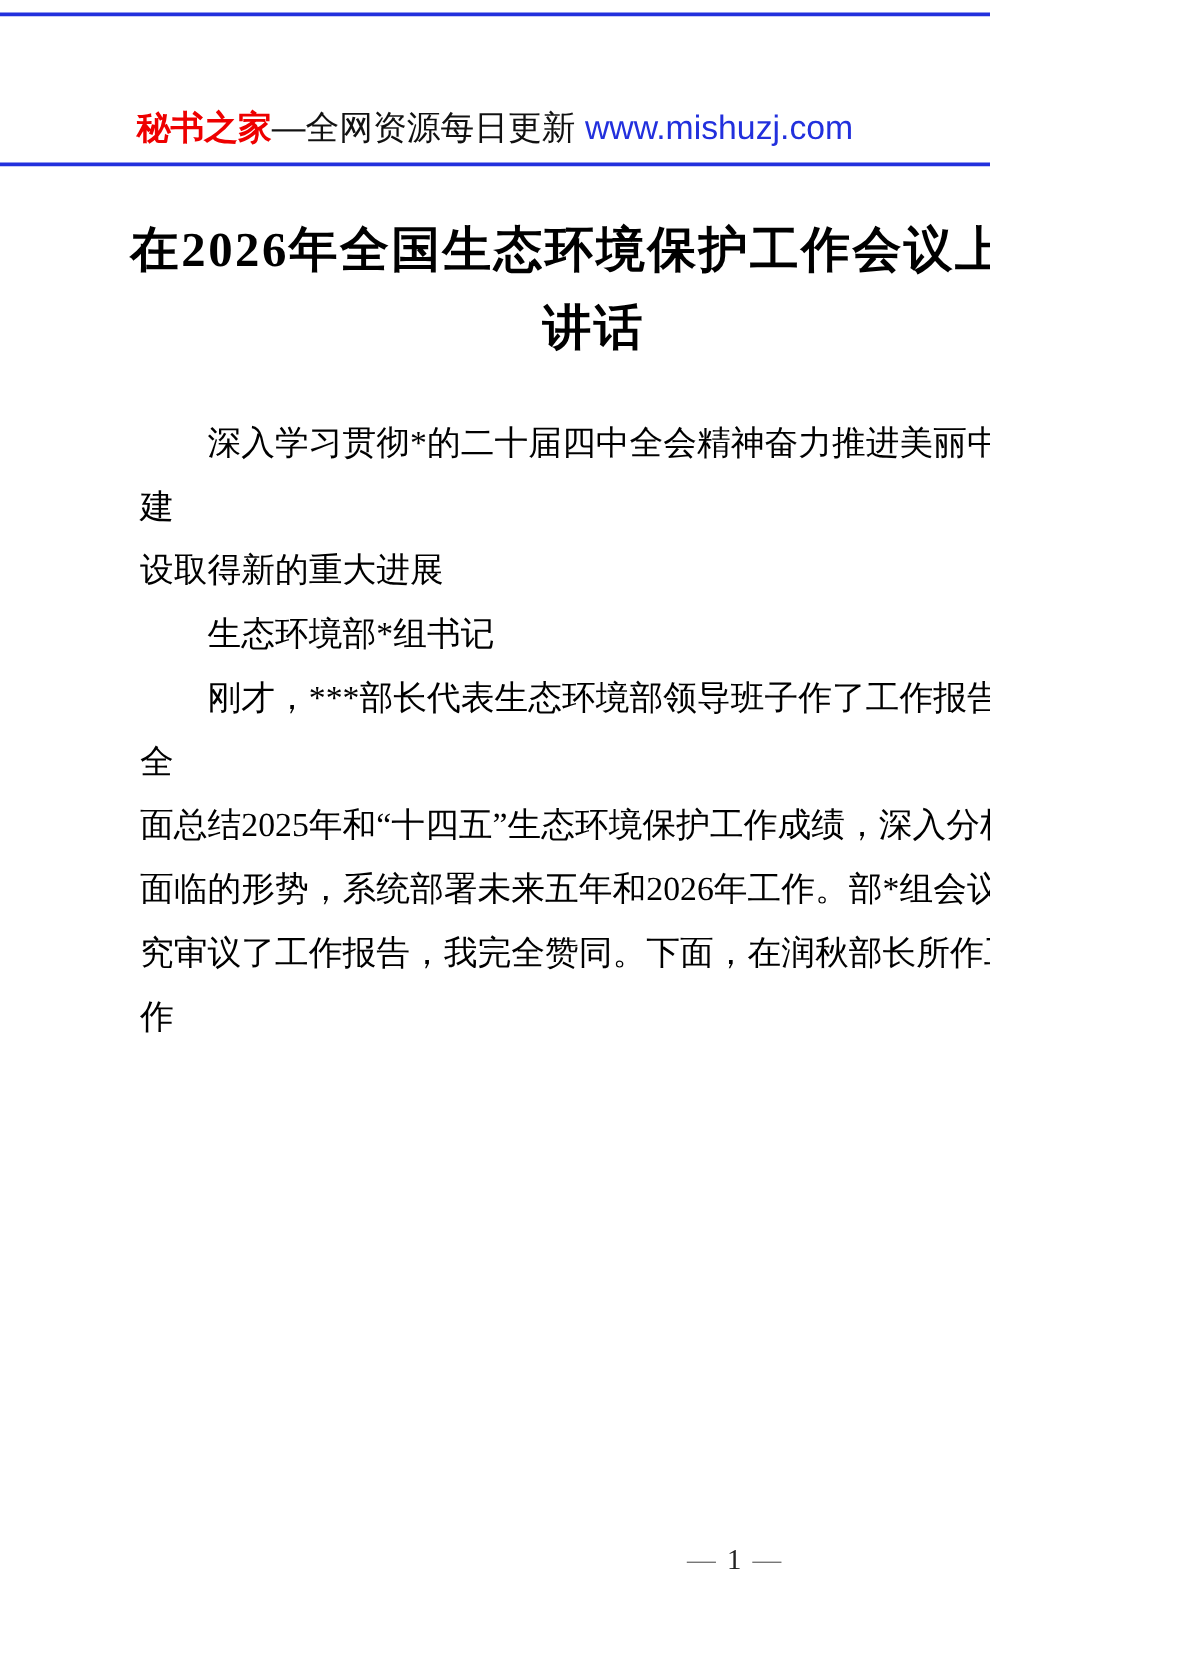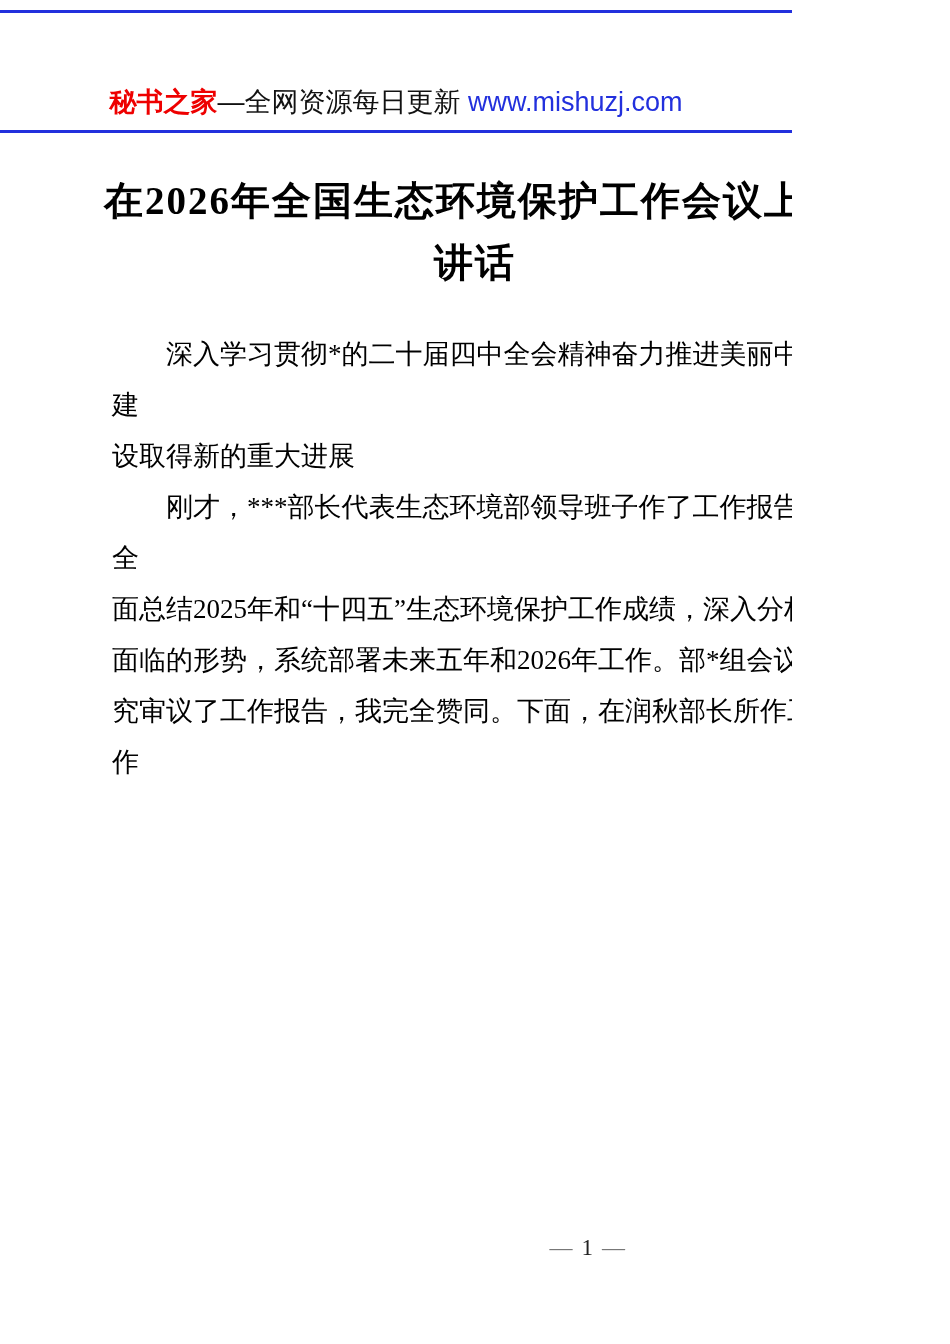--- a/index.html
+++ b/index.html
@@ -102,20 +102,21 @@
   </div>
 
   <div class="rule rule-bottom"></div>
 
   <h1 class="doc-title">在2026年全国生态环境保护工作会议上的
 讲话</h1>
 
   <div class="content">
     <p class="indent">深入学习贯彻*的二十届四中全会精神奋力推进美丽中国建
 设取得新的重大进展</p>
+    <p class="indent">生态环境部*组书记</p>
     <p class="indent">刚才，***部长代表生态环境部领导班子作了工作报告，全
 面总结2025年和“十四五”生态环境保护工作成绩，深入分析
 面临的形势，系统部署未来五年和2026年工作。部*组会议研
 究审议了工作报告，我完全赞同。下面，在润秋部长所作工作</p>
   </div>
 
   <div class="page-footer">
     <span class="dash">—</span><span class="num">1</span><span class="dash">—</span>
   </div>
 

